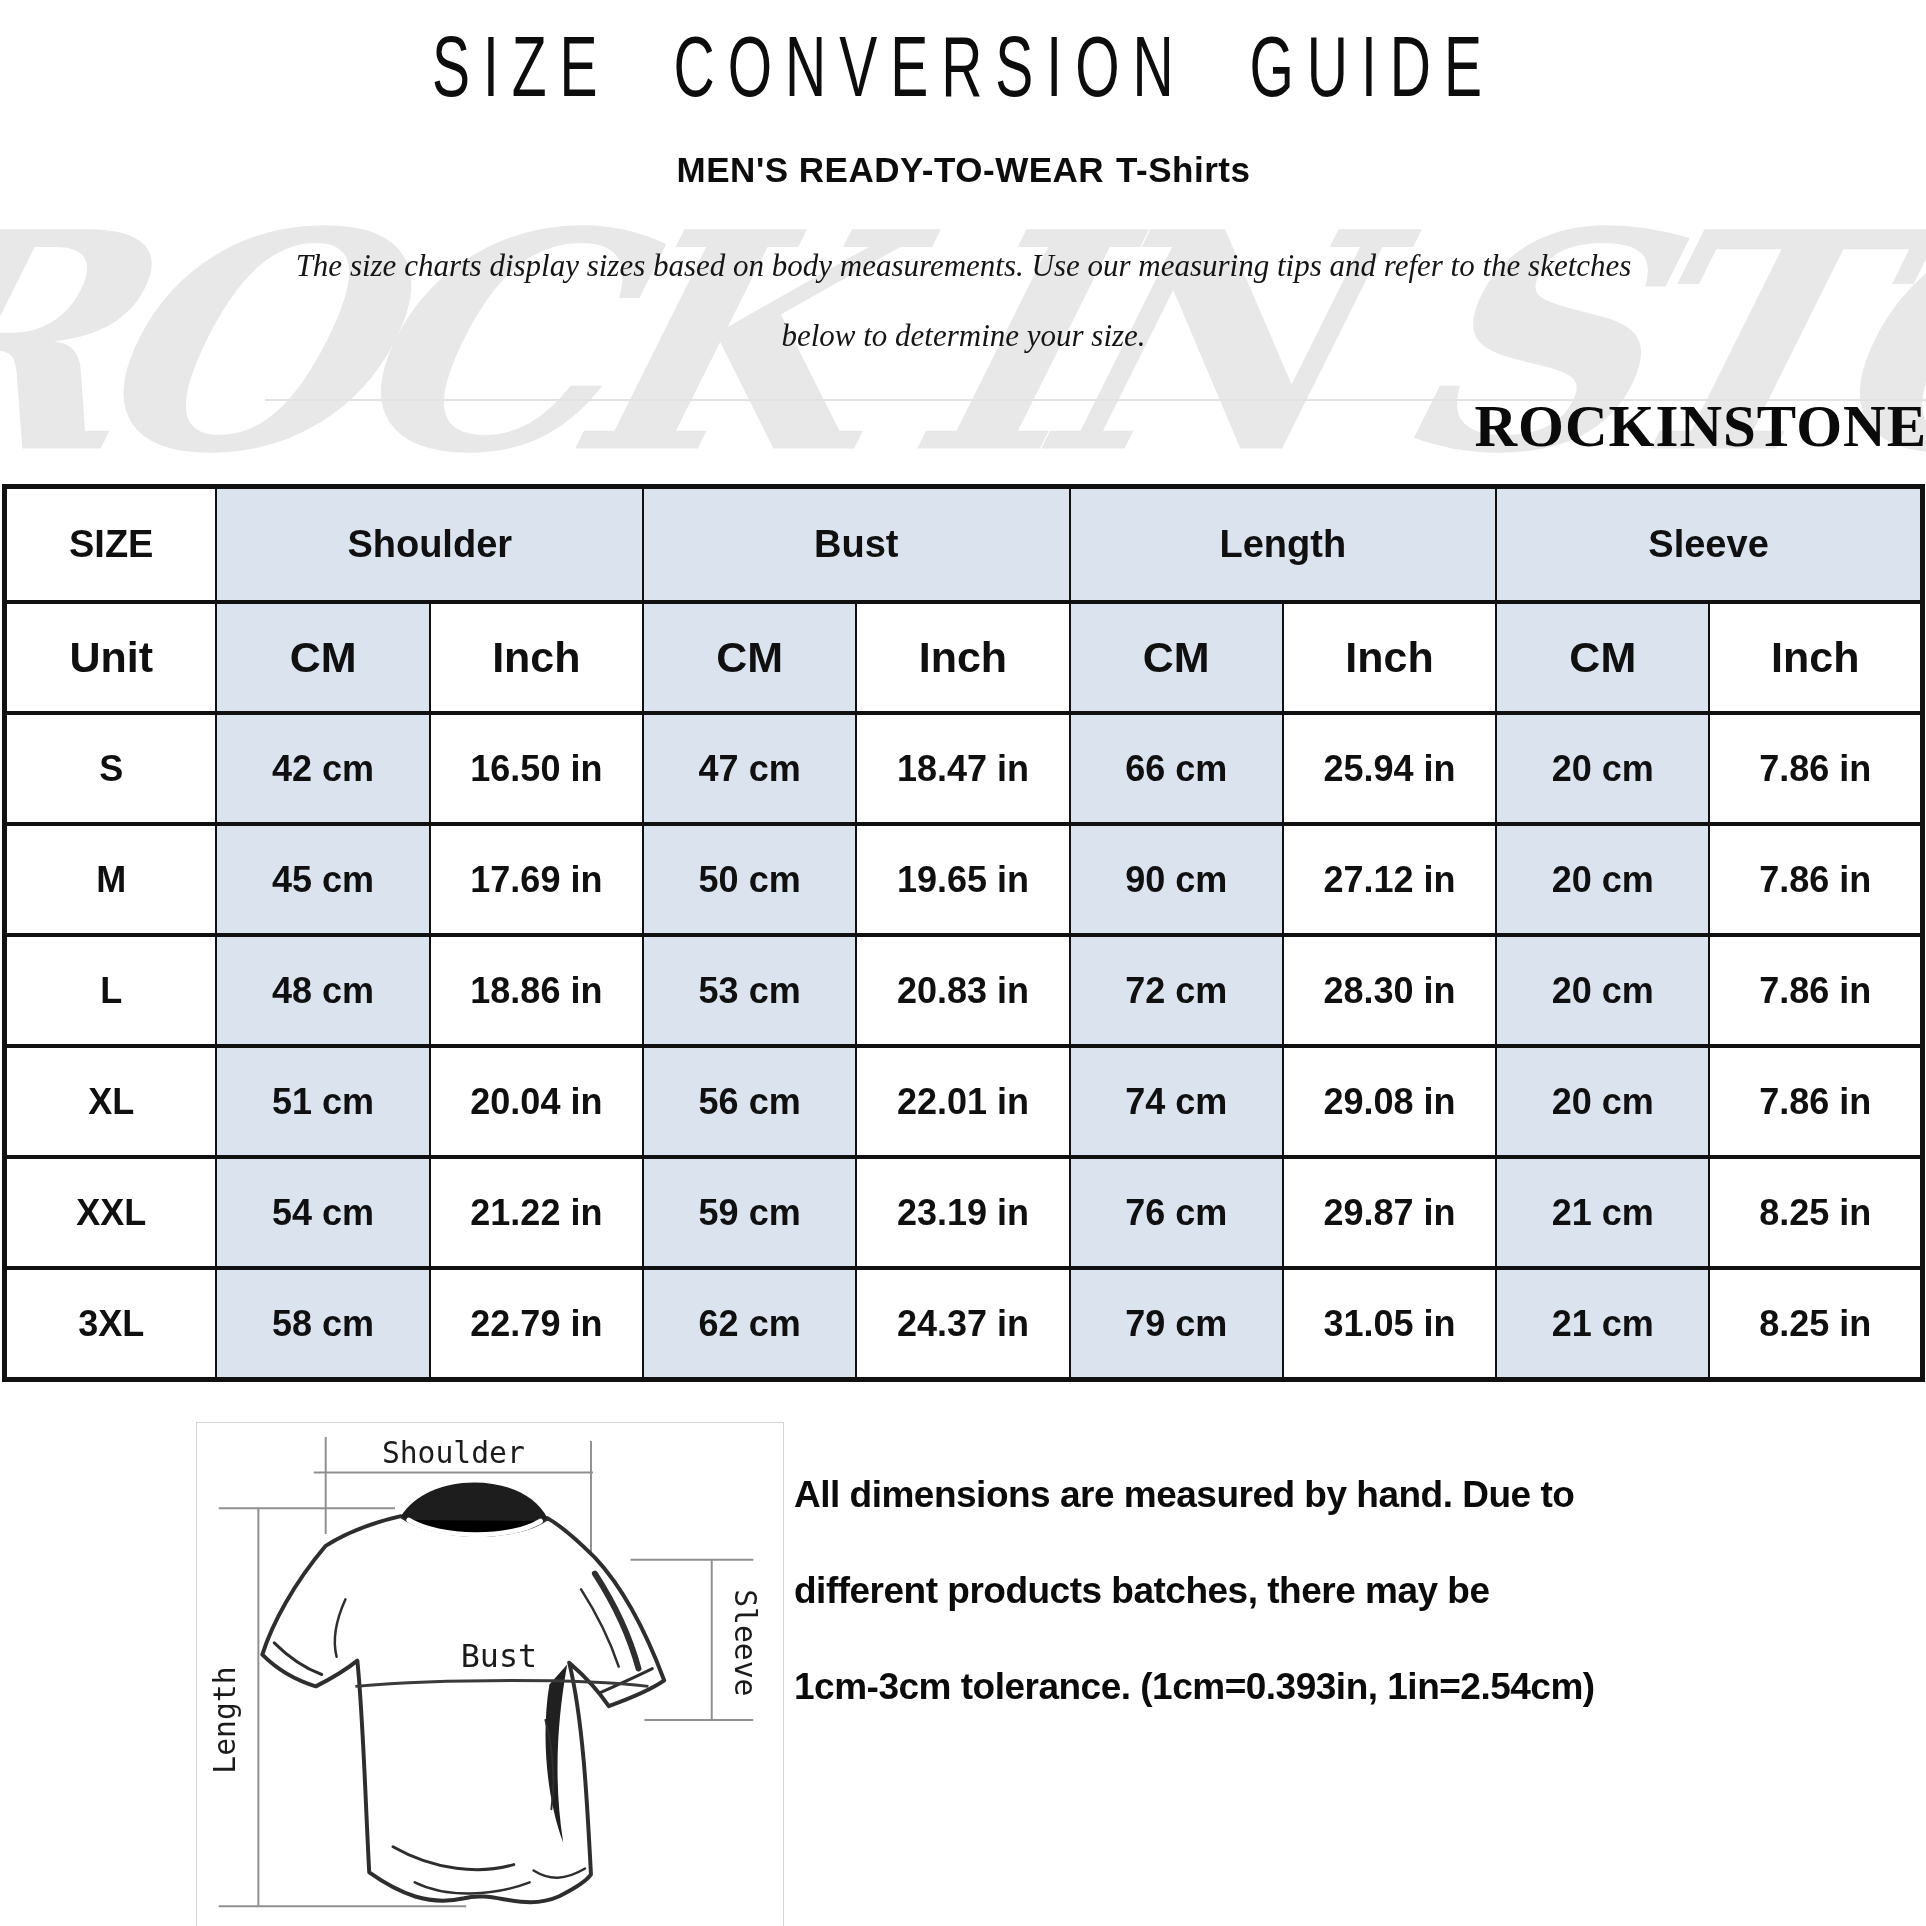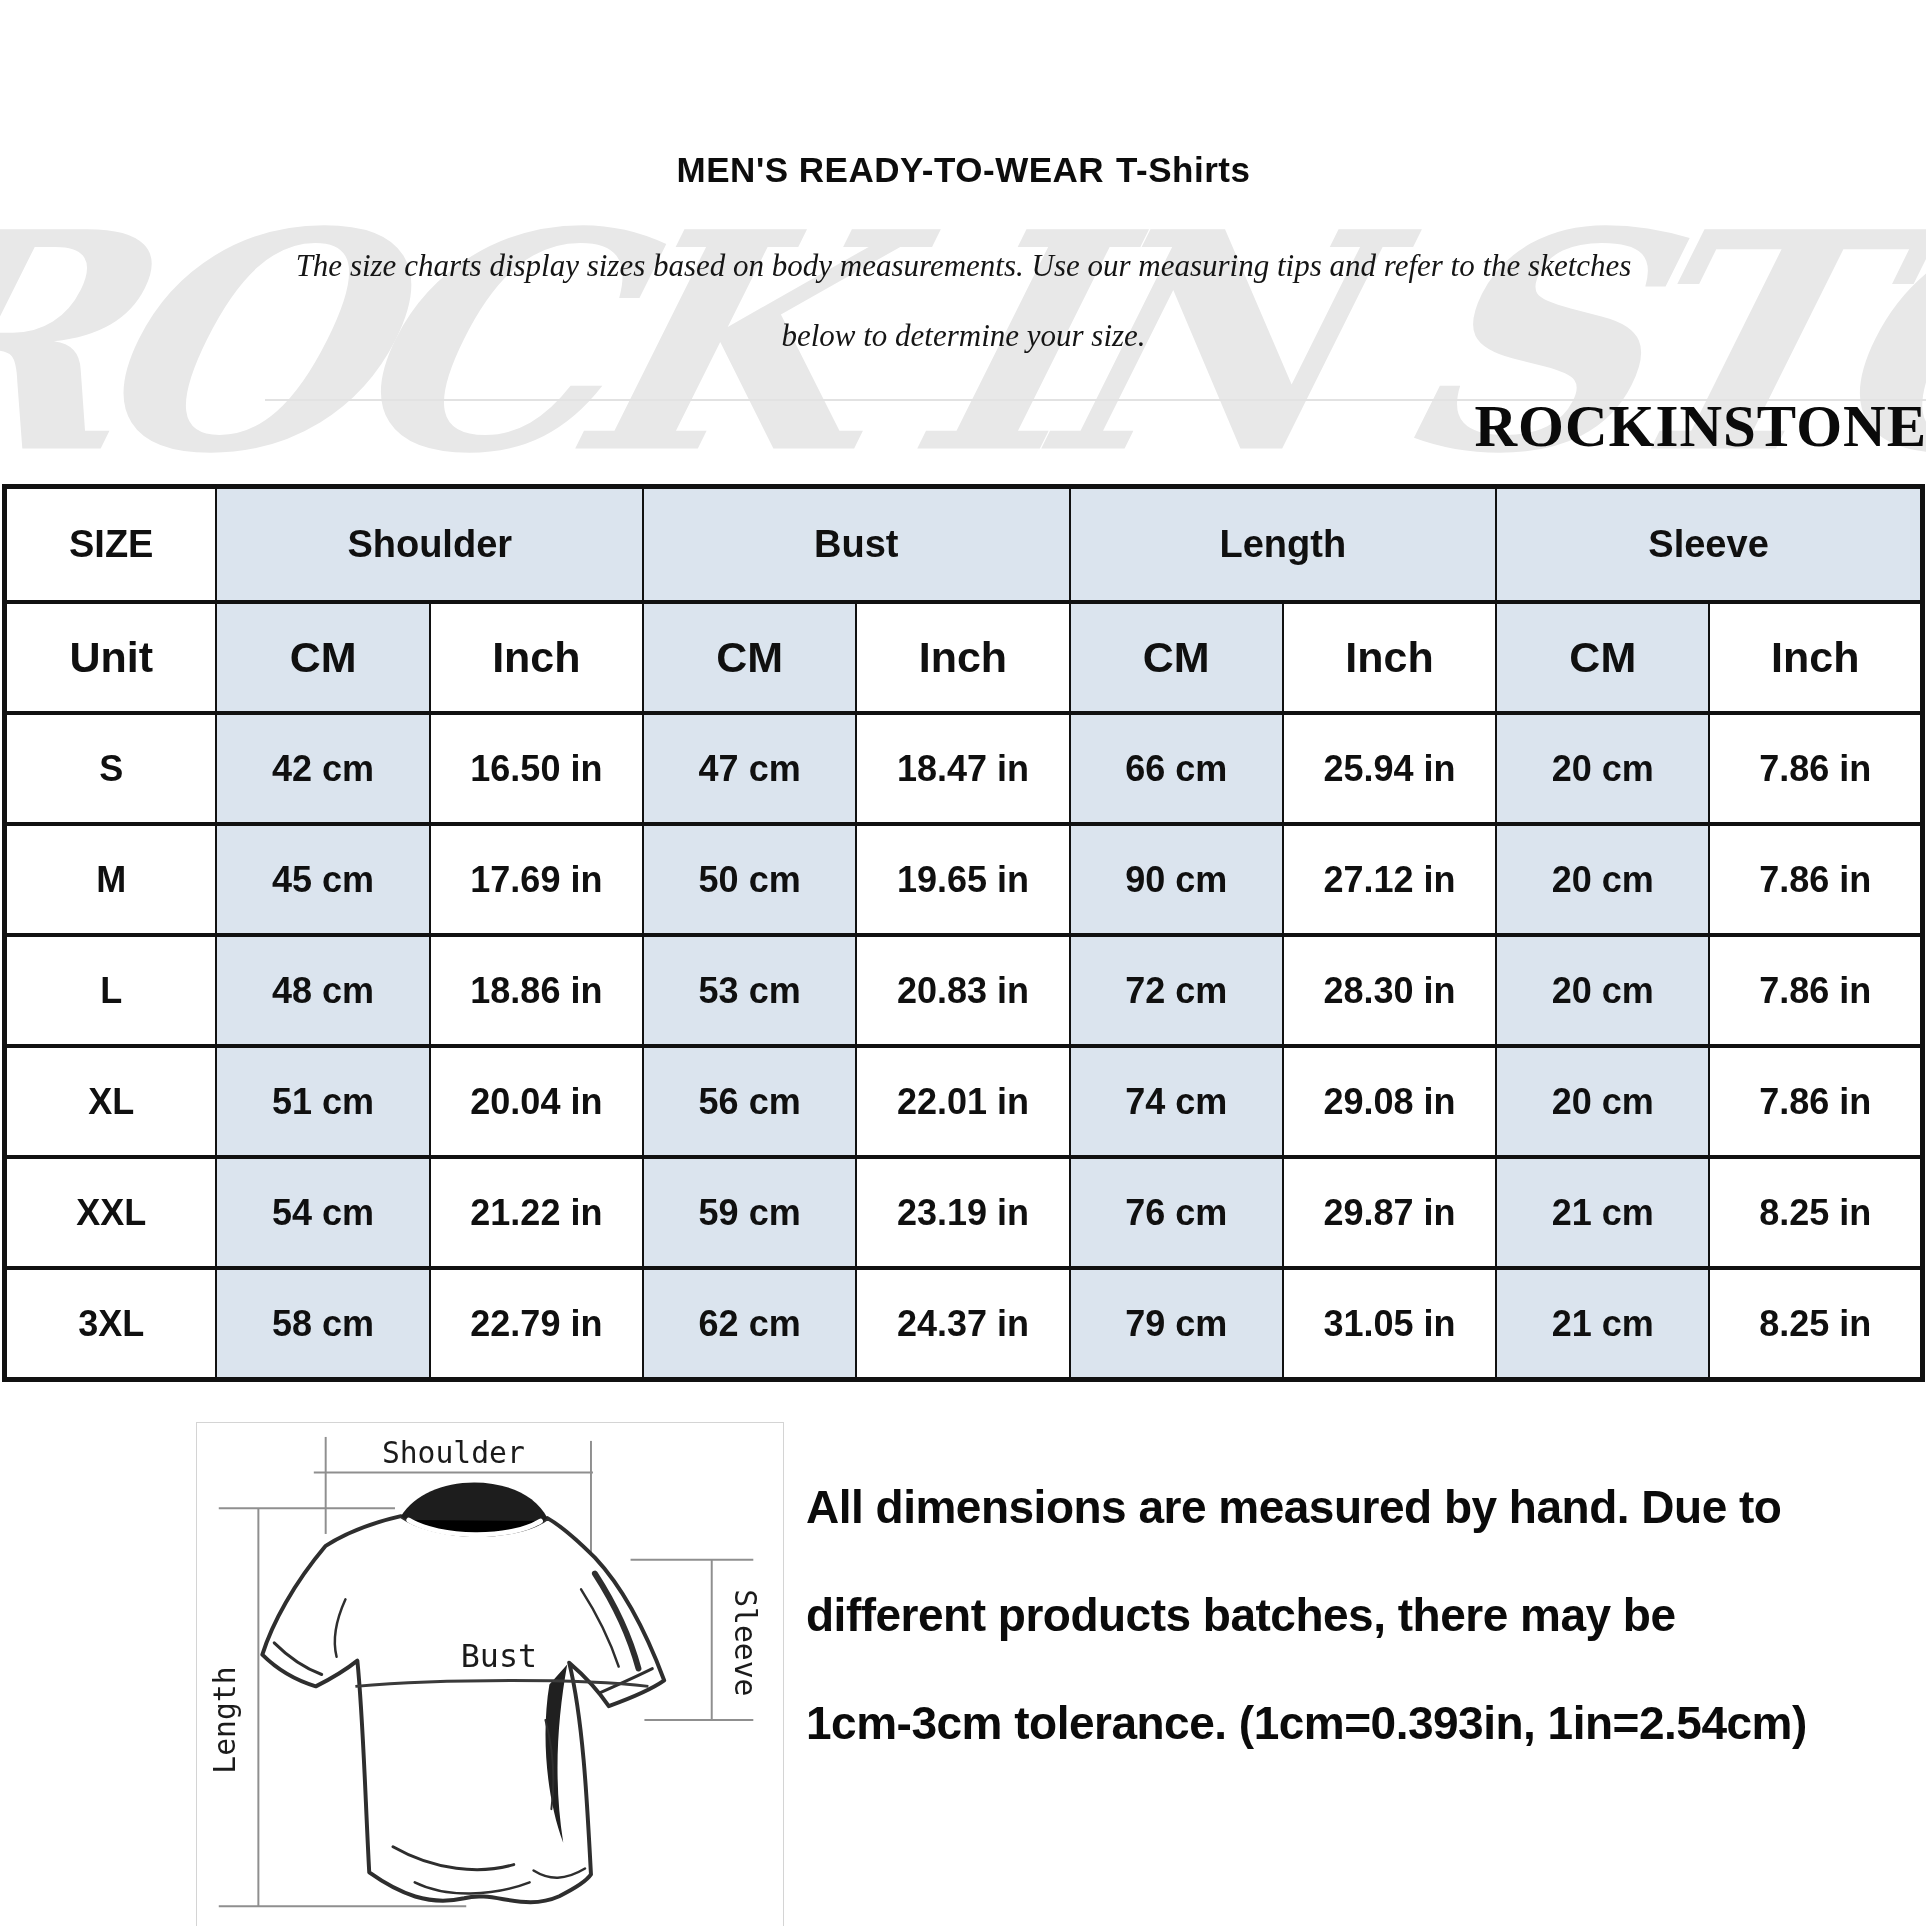--- a/index.html
+++ b/index.html
@@ -68,30 +68,33 @@
   table.size-table tbody th,table.size-table tbody td{height:107px;font-size:36px;}
   .c-blue{background:#dbe4ee;}
   .c-white{background:#ffffff;}
   
   .diagram{
     position:absolute;left:196px;top:1422px;width:586px;height:505px;z-index:2;
     border:1px solid #d4d4d4;background:#ffffff;
   }
   .note{position:absolute;left:794px;top:1447px;width:1079px;z-index:2;}
   .note h3{margin:0 0 44px 0;font-size:51px;font-weight:700;letter-spacing:0px;color:#0b0b0b;}
-  .note p{margin:12px;font-size:46px;font-weight:700;line-height:96px;letter-spacing:-0.5px;color:#0b0b0b;white-space:nowrap;}
+  .note p{margin:0;font-size:37px;font-weight:700;line-height:96px;letter-spacing:-0.5px;color:#0b0b0b;white-space:nowrap;}
   svg text{font-family:"DejaVu Sans Mono", monospace;fill:#1b1b1b;}
 </style>
 </head>
 <body>
 
 <div class="page">
 
   <div class="watermark">ROCK IN STONE</div>
 
+  <div class="title-wrap">
+    <span>SIZE CONVERSION GUIDE</span>
+  </div>
 
   <div class="subtitle">
     <span>MEN'S READY-TO-WEAR</span><span class="suffix">T-Shirts</span>
   </div>
 
   <div class="description">
     <p>The size charts display sizes based on body measurements.  Use our measuring tips and refer to the sketches</p>
     <p>below to determine your size.</p>
   </div>
 

